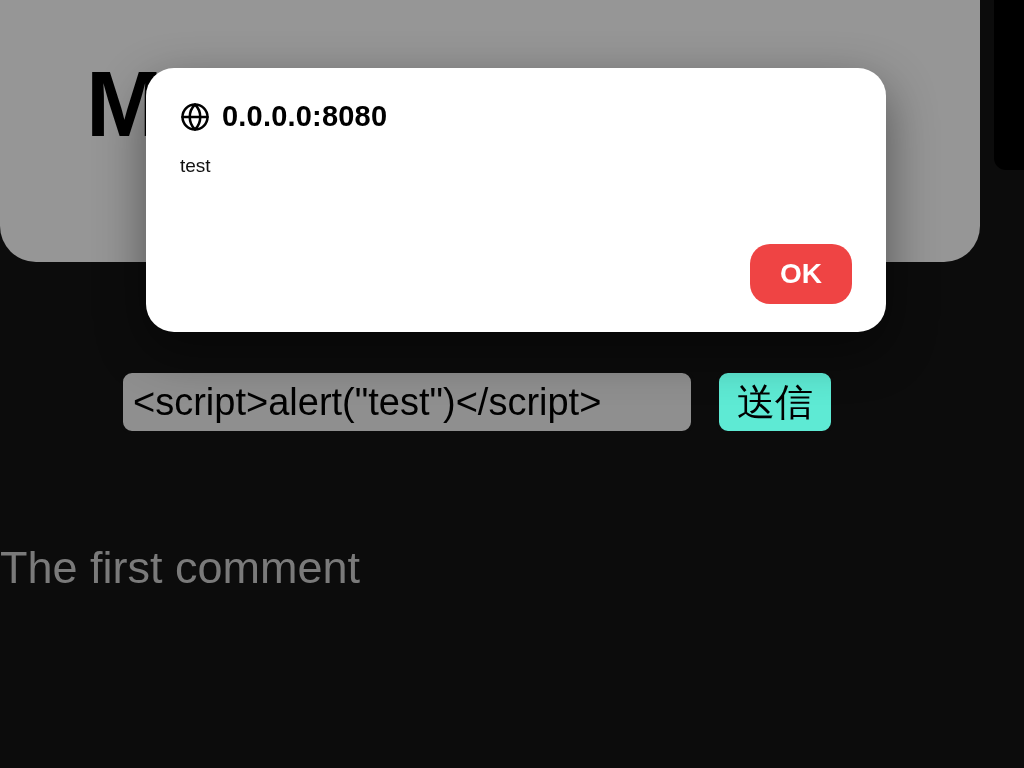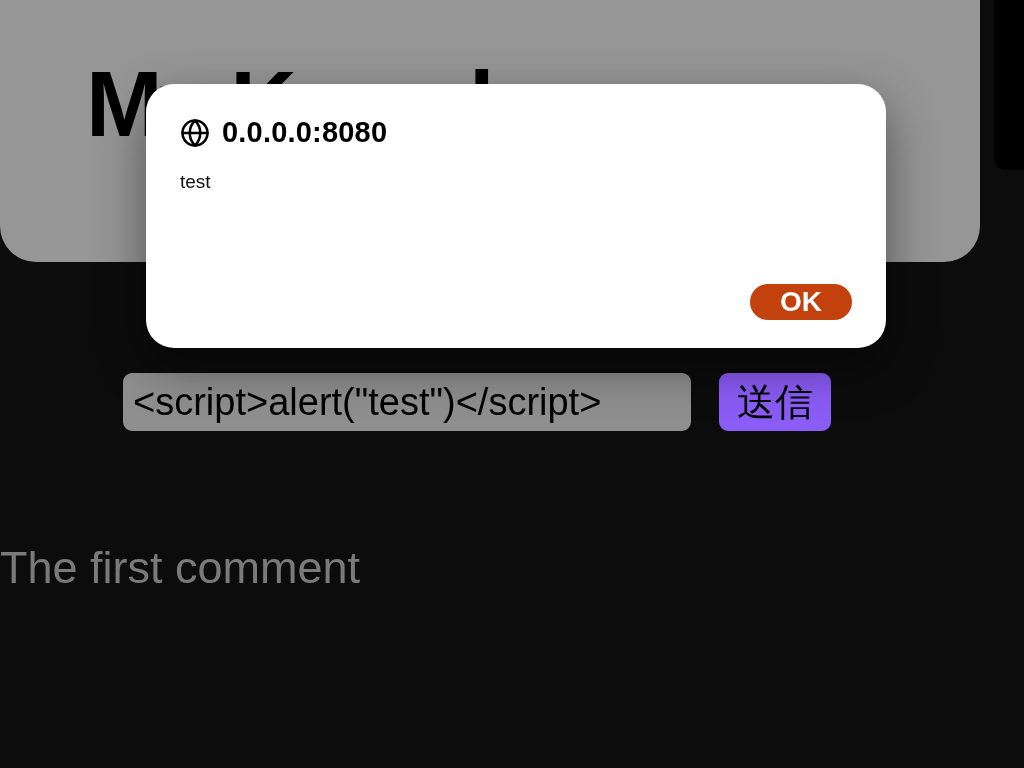--- a/index.html
+++ b/index.html
@@ -52,21 +52,21 @@
     border: 3px solid #0c0c0c;
     border-radius: 12px;
     font-size: 38px;
     font-family: -apple-system, Helvetica, Arial, sans-serif;
     color: #000;
     padding: 0 10px;
     line-height: 58px;
   }
   .submit-btn {
     height: 64px;
-    background: #8b5cf6;
+    background: #5eead4;
     border: 3px solid #0c0c0c;
     border-radius: 12px;
     font-size: 38px;
     color: #000;
     padding: 0 18px;
     font-family: -apple-system, "Hiragino Sans", Meiryo, sans-serif;
     cursor: pointer;
   }
   .comment {
     position: absolute;
@@ -82,21 +82,21 @@
   .dim {
     position: absolute;
     inset: 0;
     background: rgba(0,0,0,0.0);
   }
 
   
   .dialog {
     position: absolute;
     left: 146px;
-    top: 84px;
+    top: 68px;
     width: 740px;
     height: 264px;
     background: #fff;
     border-radius: 28px;
     box-shadow: 0 18px 50px rgba(0,0,0,0.45);
     padding: 32px 34px 28px 34px;
     display: flex;
     flex-direction: column;
   }
   .dialog-header {
@@ -119,27 +119,27 @@
     margin-top: 22px;
     font-size: 19px;
     color: #111;
   }
   .dialog-actions {
     margin-top: auto;
     display: flex;
     justify-content: flex-end;
   }
   .ok-btn {
-    background: #c2410c;
+    background: #ef4444;
     color: #fff;
     font-size: 28px;
     font-weight: 700;
     border: none;
     border-radius: 20px;
-    padding: 2px 30px;
+    padding: 14px 30px;
     cursor: pointer;
   }
 </style>
 </head>
 <body>
 
 <div class="top-card">
   <div class="bg-title">My Keyed</div>
 </div>
 <div class="right-slab"></div>

